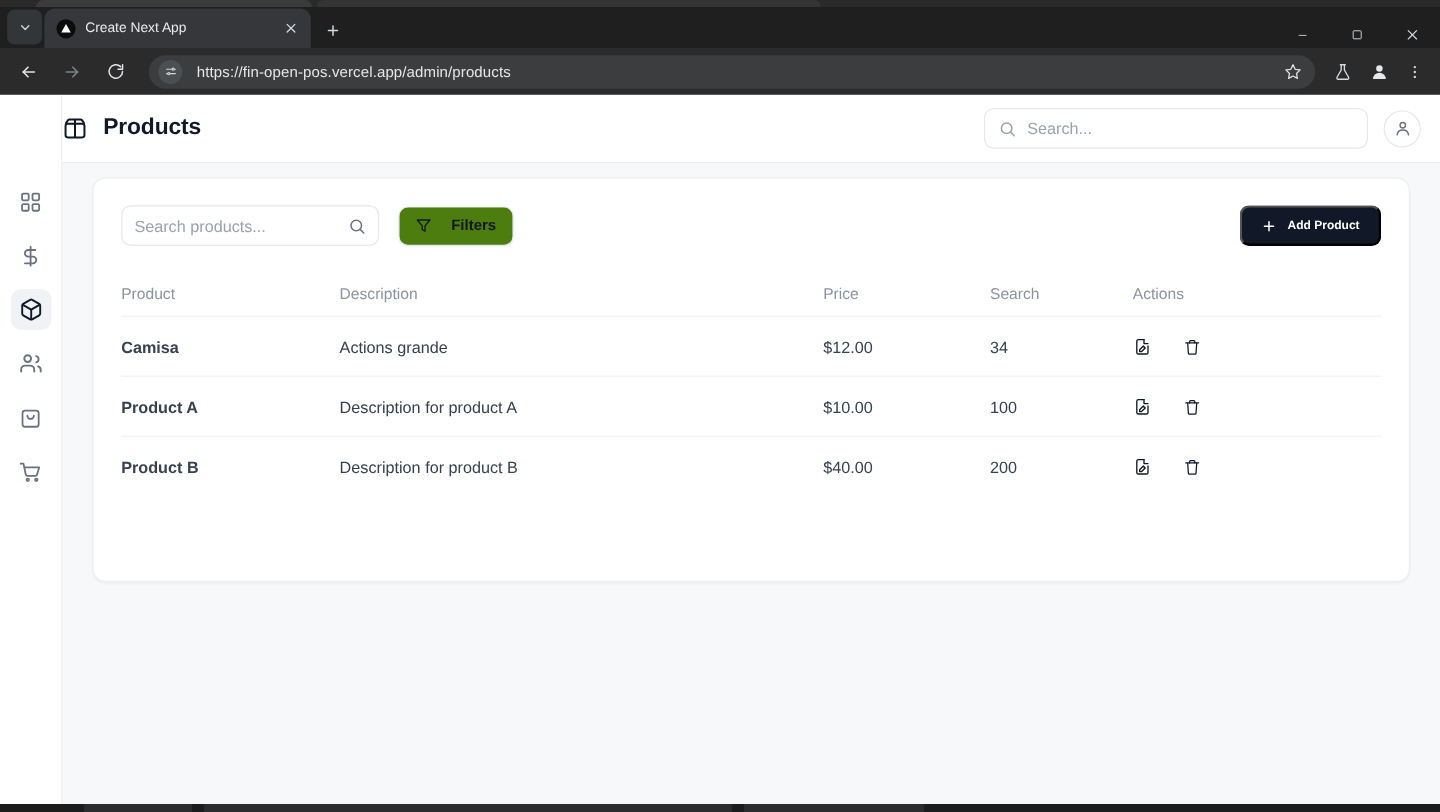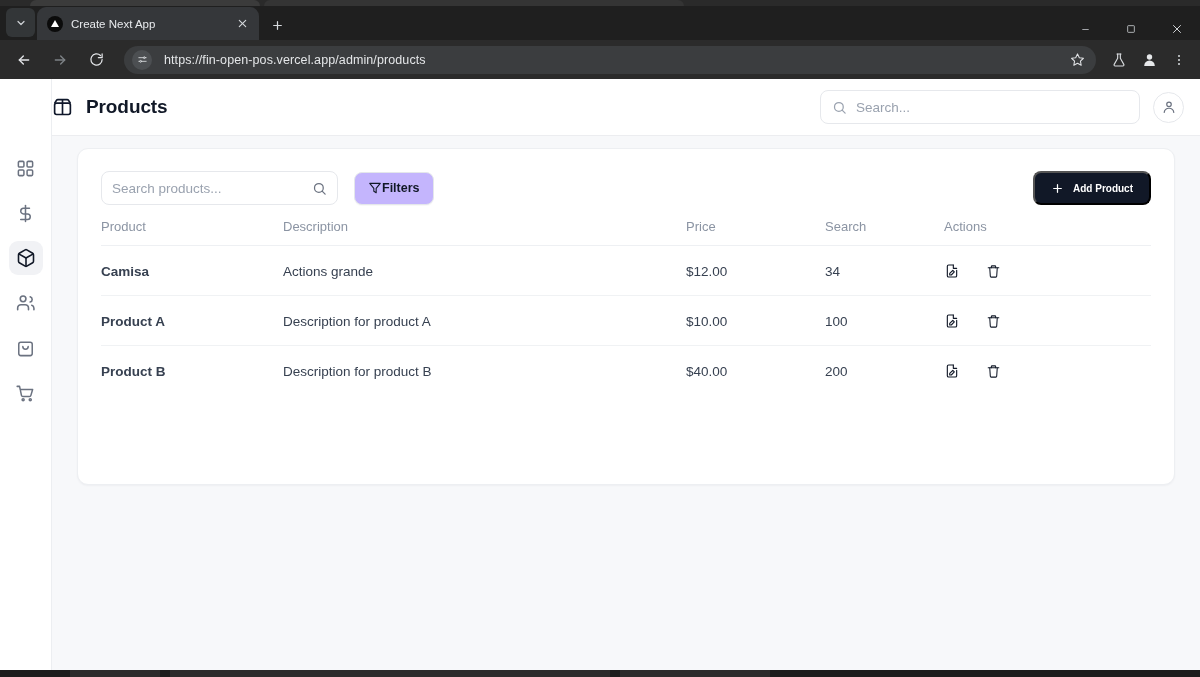--- a/index.html
+++ b/index.html
@@ -138,38 +138,38 @@
 
   
   .card{
     position:absolute; left:77px; top:69px; width:1098px; height:337px;
     background:#ffffff; border:1px solid #edeff2; border-radius:11px;
     box-shadow:0 1px 2px rgba(16,24,40,.04);
     padding:22px 23px 0 23px;
   }
   .cardbar{ display:flex; align-items:center; height:34px; }
   .prod-search{
-    width:237px;height:34px;border:1px solid #e6e8ec;border-radius:8px;background:#fff;
+    width:215px;height:34px;border:1px solid #e6e8ec;border-radius:8px;background:#fff;
     display:flex;align-items:center;padding:0 10px;
   }
   .prod-search .ph{ flex:1 1 auto; color:#9aa2af; font-size:13.5px; }
   .filters-btn{
     margin-left:16px; height:33px; border:1px solid #e4e7eb; border-radius:8px;
-    background:#c4b5fd; display:flex; align-items:center; padding:0 13px; gap:0;
+    background:#4d7c0f; display:flex; align-items:center; padding:0 13px; gap:16px;
     color:#111827; font-size:12.5px; font-weight:600;
     box-shadow:0 1px 1px rgba(16,24,40,.03);
   }
   .add-btn{
     margin-left:auto; height:34px; background:#111827; color:#fff;
     border-radius:8px; display:flex; align-items:center; gap:9px; padding:0 16px;
     font-size:10px; font-weight:600;
   }
 
   
-  table.products{ width:100%; border-collapse:collapse; margin-top:14px; table-layout:fixed; }
+  table.products{ width:100%; border-collapse:collapse; margin-top:32px; table-layout:fixed; }
   table.products th{
     text-align:left; font-size:13px; font-weight:400; color:#8b94a3;
     padding:0 0 11px 0;
   }
   table.products thead tr{ border-bottom:1px solid #eef0f3; }
   table.products td{
     font-size:13.5px; color:#374151; padding:17px 0 16px 0;
     border-bottom:1px solid #f0f2f4;
   }
   table.products tbody tr:last-child td{ border-bottom:none; }

